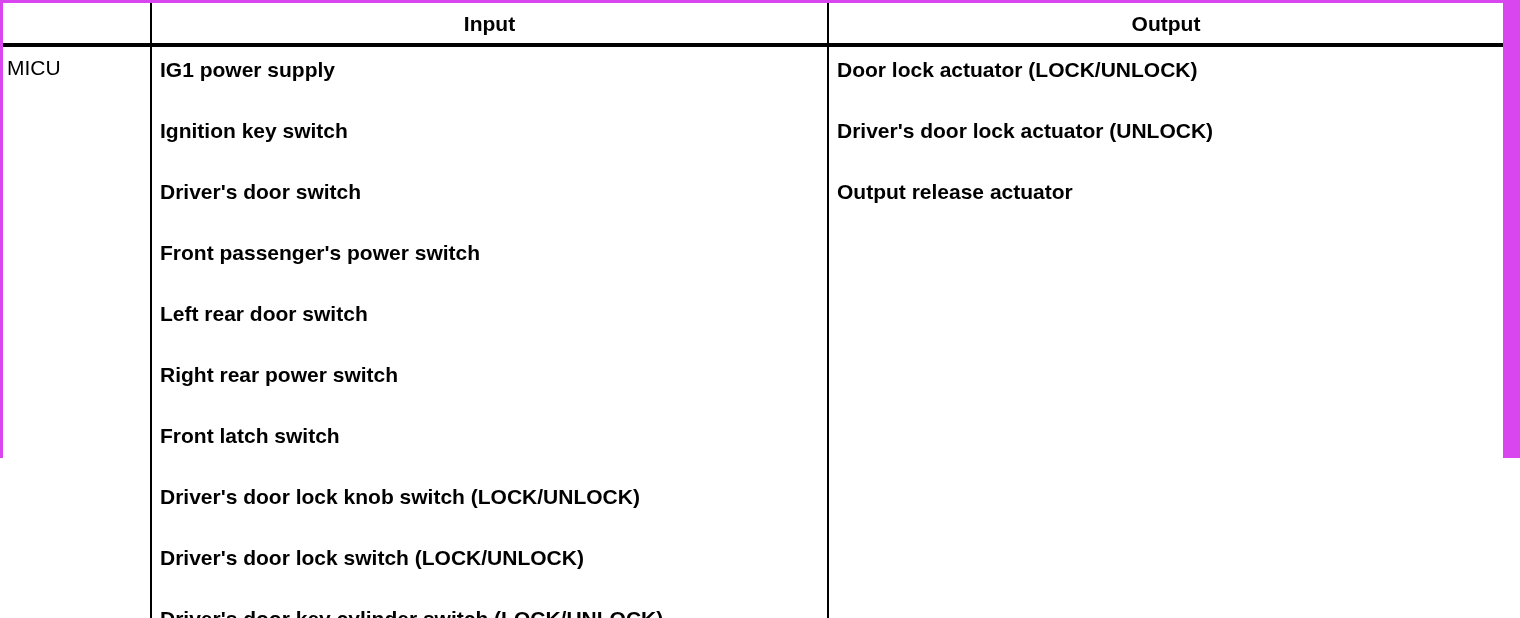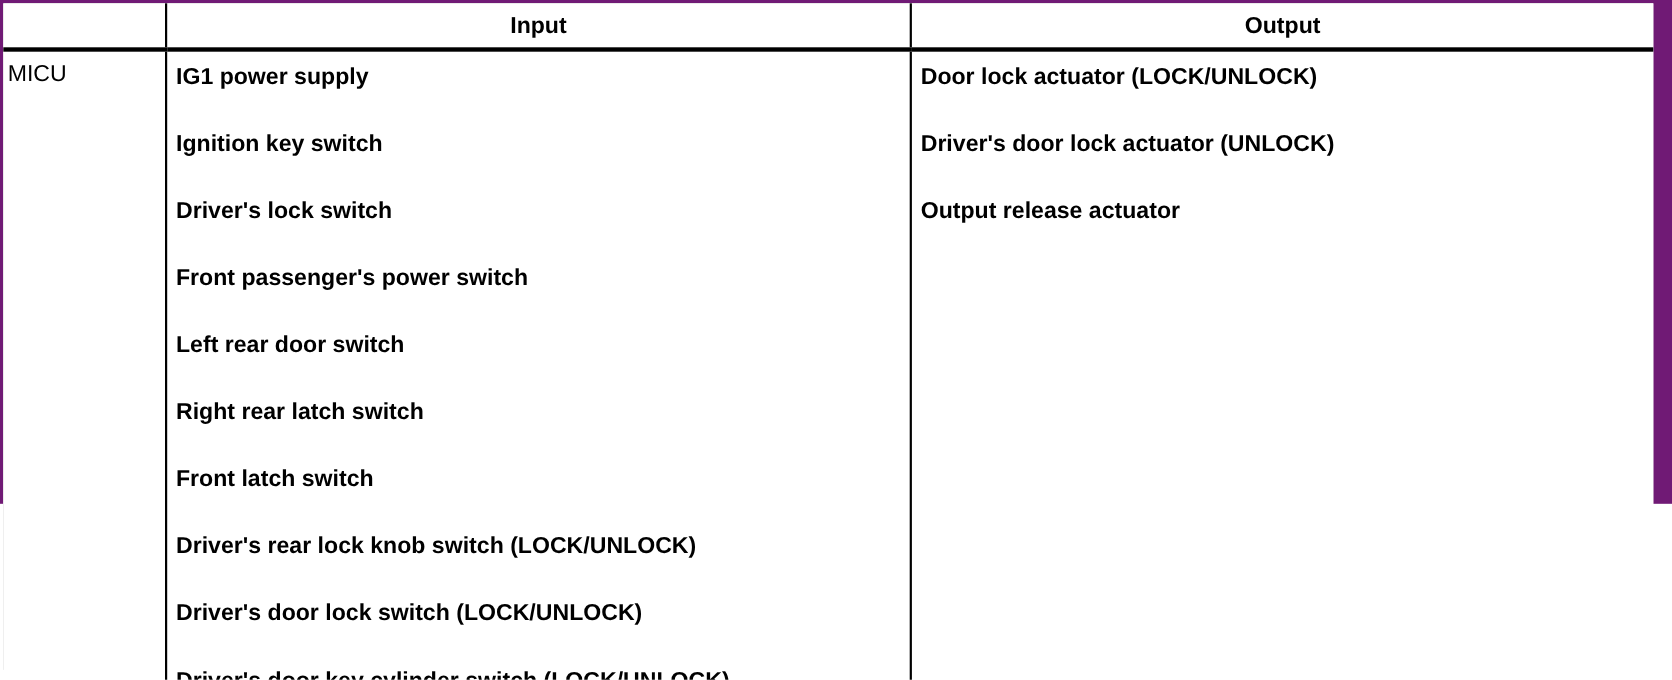--- a/index.html
+++ b/index.html
@@ -13,21 +13,21 @@
     height: 618px;
     overflow: hidden;
     font-family: "Liberation Sans", sans-serif;
     color: #000000;
   }
 
   .sheet {
     position: relative;
     width: 1520px;
     height: 458px;
-    background: #701a75;
+    background: #d946ef;
   }
 
   
   .io-table {
     position: absolute;
     left: 3px;
     top: 3px;
     width: 1500px;
     height: 609px;
     border-collapse: collapse;
@@ -128,26 +128,26 @@
     <tbody>
 
       <tr class="row-micu">
         <td>
           <div class="ecu-label">MICU</div>
         </td>
         <td>
           <ul class="item-list">
             <li>IG1 power supply</li>
             <li>Ignition key switch</li>
-            <li>Driver's lock switch</li>
+            <li>Driver's door switch</li>
             <li>Front passenger's power switch</li>
             <li>Left rear door switch</li>
-            <li>Right rear latch switch</li>
+            <li>Right rear power switch</li>
             <li>Front latch switch</li>
-            <li>Driver's rear lock knob switch (LOCK/UNLOCK)</li>
+            <li>Driver's door lock knob switch (LOCK/UNLOCK)</li>
             <li>Driver's door lock switch (LOCK/UNLOCK)</li>
             <li>Driver's door key cylinder switch (LOCK/UNLOCK)</li>
           </ul>
         </td>
         <td>
           <ul class="item-list">
             <li>Door lock actuator (LOCK/UNLOCK)</li>
             <li>Driver's door lock actuator (UNLOCK)</li>
             <li>Output release actuator</li>
           </ul>

